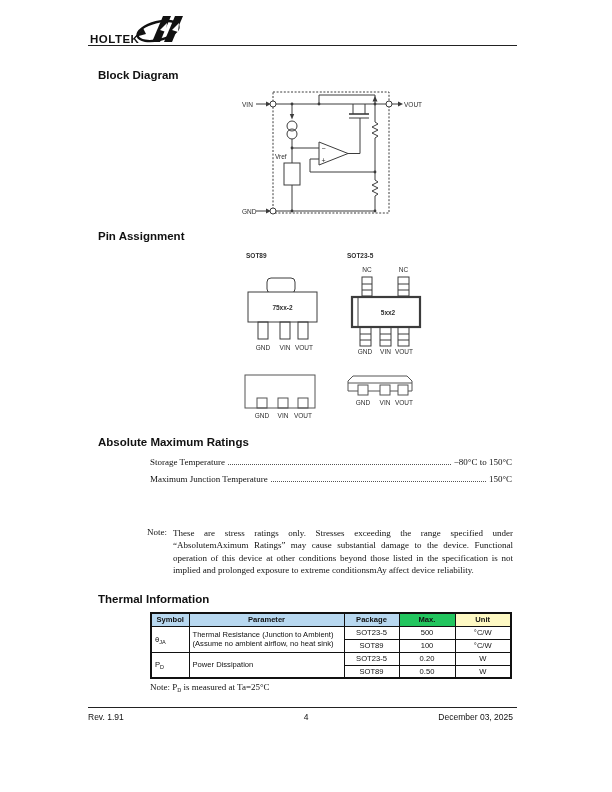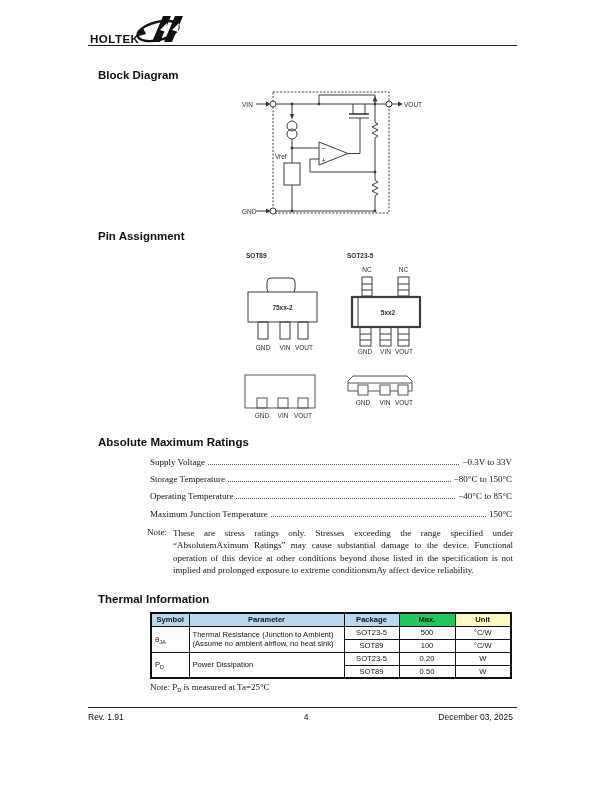--- a/index.html
+++ b/index.html
@@ -206,33 +206,23 @@
       <text x="123" y="157" class="dlabel" text-anchor="middle" stroke="none">GND</text>
       <text x="145" y="157" class="dlabel" text-anchor="middle" stroke="none">VIN</text>
       <text x="164" y="157" class="dlabel" text-anchor="middle" stroke="none">VOUT</text>
     </g>
   </svg>
 
   <div class="abs sec-heading" style="left:98px; top:436px;">Absolute Maximum Ratings</div>
 
   <div class="abs" style="left:150px; top:454px;">
     <div class="rating-row" style="margin-bottom:4.2px;">
-      <span class="rating-label">Supply Voltage</span>
-      <span class="rating-leader"></span>
-      <span class="rating-value">−0.3V to 33V</span>
-    </div>
-    <div class="rating-row" style="margin-bottom:4.2px;">
       <span class="rating-label">Storage Temperature</span>
       <span class="rating-leader"></span>
       <span class="rating-value">−80°C to 150°C</span>
-    </div>
-    <div class="rating-row" style="margin-bottom:4.2px;">
-      <span class="rating-label">Operating Temperature</span>
-      <span class="rating-leader"></span>
-      <span class="rating-value">−40°C to 85°C</span>
     </div>
     <div class="rating-row">
       <span class="rating-label">Maximum Junction Temperature</span>
       <span class="rating-leader"></span>
       <span class="rating-value">150°C</span>
     </div>
   </div>
 
   <div class="abs note-block" style="left:147px; top:527px; width:366px;">
     <span class="note-label">Note:</span>

